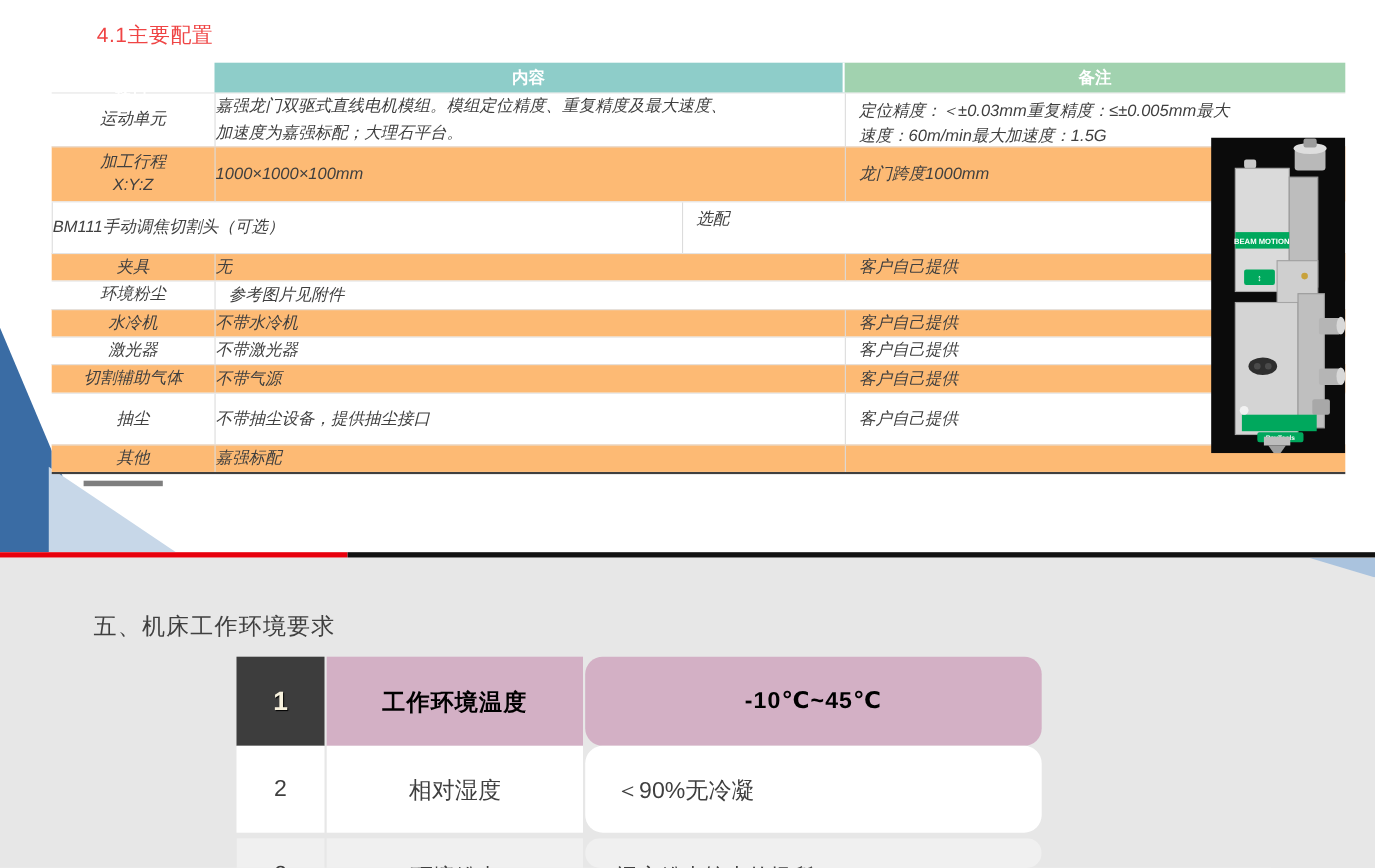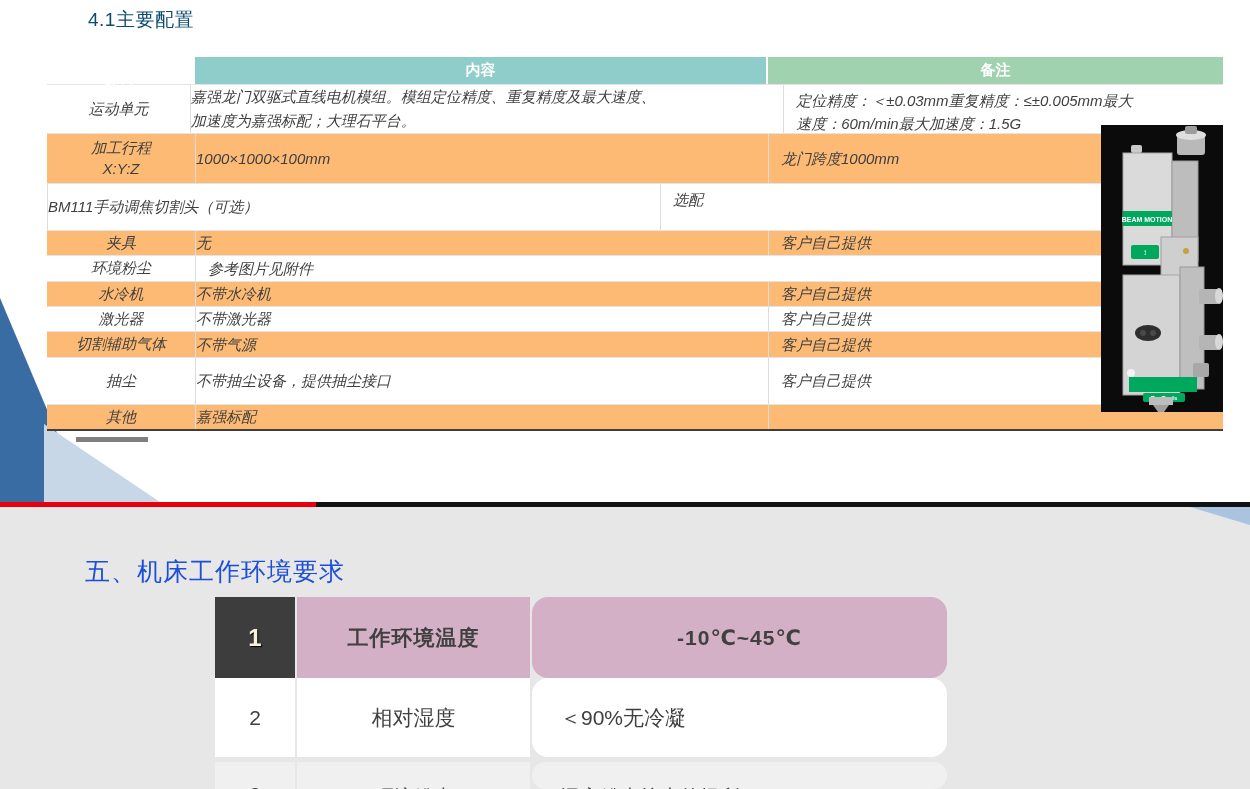--- a/index.html
+++ b/index.html
@@ -7,51 +7,51 @@
   .page {
     position:relative; width:1250px; height:789px; overflow:hidden;
     font-family:"Liberation Sans","DejaVu Sans",sans-serif; background:#fff;
   }
   
   .slide1 { position:absolute; left:0; top:0; width:1250px; height:502px; background:#fff; overflow:hidden; }
   .tri-dark { position:absolute; left:0; top:298px; width:86px; height:204px;
     background:#3a6ca4; clip-path:polygon(0 0,100% 100%,0 100%); }
   .tri-light { position:absolute; left:44px; top:424px; width:116px; height:78px;
     background:#c7d7e8; clip-path:polygon(0 0,100% 100%,0 100%); }
-  .s1-title { position:absolute; left:88px; top:7px; font-size:19px; color:#0c4a6e; letter-spacing:.5px; }
+  .s1-title { position:absolute; left:88px; top:19px; font-size:19px; color:#ef4444; letter-spacing:.5px; }
   .spec-table { position:absolute; left:47px; top:57px; width:1176px; border-bottom:2px solid #3f3f3f; background:#fff; }
   .thead { display:flex; height:27px; }
   .th { color:#fff; font-weight:bold; font-size:15px; display:flex; align-items:center; justify-content:center; }
   .th1 { width:148px; background:#595757; border-right:2px solid #fff;margin-top:32px; }
   .th2 { width:573px; background:#8ecdc9; border-right:2px solid #fff; }
   .th3 { width:455px; background:#a1d2af; }
   .trow { display:flex; border-top:1px solid #e4e4e4;font-style:italic; }
   .trow.alt { background:#fdba74; }
   .cell { font-size:15px; color:#3f3f3f; display:flex; align-items:center; }
   .c-item { width:148px; justify-content:center; text-align:center; white-space:pre-line; line-height:1.35; }
   .c-content { width:573px; padding-right:8px; border-left:1px solid #dcdcdc; white-space:pre-line; line-height:1.6; }
   .c-remark { width:455px; padding-left:12px; padding-right:6px; border-left:1px solid #dcdcdc; white-space:pre-line; line-height:1.55; }
-  .c-remark.top { align-items:flex-start; padding-top:4px;margin-left:40px; }
+  .c-remark.top { align-items:flex-start; padding-top:4px; }
   .underbar { position:absolute; left:76px; top:437px; width:72px; height:5px; background:#7f7f7f; }
   .product { position:absolute; left:1101px; top:125px; width:122px; height:287px; }
   
   .line-red { position:absolute; left:0; top:502px; width:316px; height:5px; background:#e8000d; }
   .line-black { position:absolute; left:316px; top:502px; width:934px; height:5px; background:#121212; }
   
   .slide2 { position:absolute; left:0; top:507px; width:1250px; height:282px; background:#e7e7e7; overflow:hidden; }
   .tri-corner { position:absolute; right:0; top:0; width:60px; height:18px;
     background:#aac3de; clip-path:polygon(0 0,100% 0,100% 100%); }
-  .s2-title { position:absolute; left:85px; top:48px; font-size:25px; color:#1d4ed8; letter-spacing:1px; }
+  .s2-title { position:absolute; left:85px; top:48px; font-size:21px; color:#404040; letter-spacing:1px; }
   .env-row { position:absolute; left:215px; display:flex; }
   .env-num { width:80px; display:flex; align-items:center; justify-content:center; margin-right:2px; }
   .env-item { width:233px; display:flex; align-items:center; justify-content:center; margin-right:2px; }
   .env-val { width:415px; display:flex; align-items:center;border-radius:16px; }
   .row1 { top:90px; height:81px; }
   .row1 .env-num { background:#3d3d3d; color:#f7f1dd; font-size:24px; font-weight:bold; text-shadow:1px 1px 1px #000; }
-  .row1 .env-item, .row1 .env-val { background:#d3b0c5; color:#404040; font-size:21px; font-weight:bold; justify-content:center; letter-spacing:1px; }
+  .row1 .env-item, .row1 .env-val { background:#d3b0c5; color:#000000; font-size:21px; font-weight:bold; justify-content:center; letter-spacing:1px; }
   .row2 { top:171px; height:79px; }
   .row2 .env-num, .row2 .env-item, .row2 .env-val { background:#ffffff; color:#3f3f3f; font-size:21px; }
   .row2 .env-val { justify-content:flex-start; padding-left:28px; }
   .row3 { top:255px; height:27px; overflow:hidden; }
   .row3 .env-num, .row3 .env-item, .row3 .env-val { background:#f0f0f0; color:#3f3f3f; font-size:20px; align-items:flex-start; }
   .row3 .clip { position:relative; top:22px; width:100%; text-align:center; }
   .row3 .env-val .clip { text-align:left; padding-left:28px; }
 </style>
 </head>
 <body>

